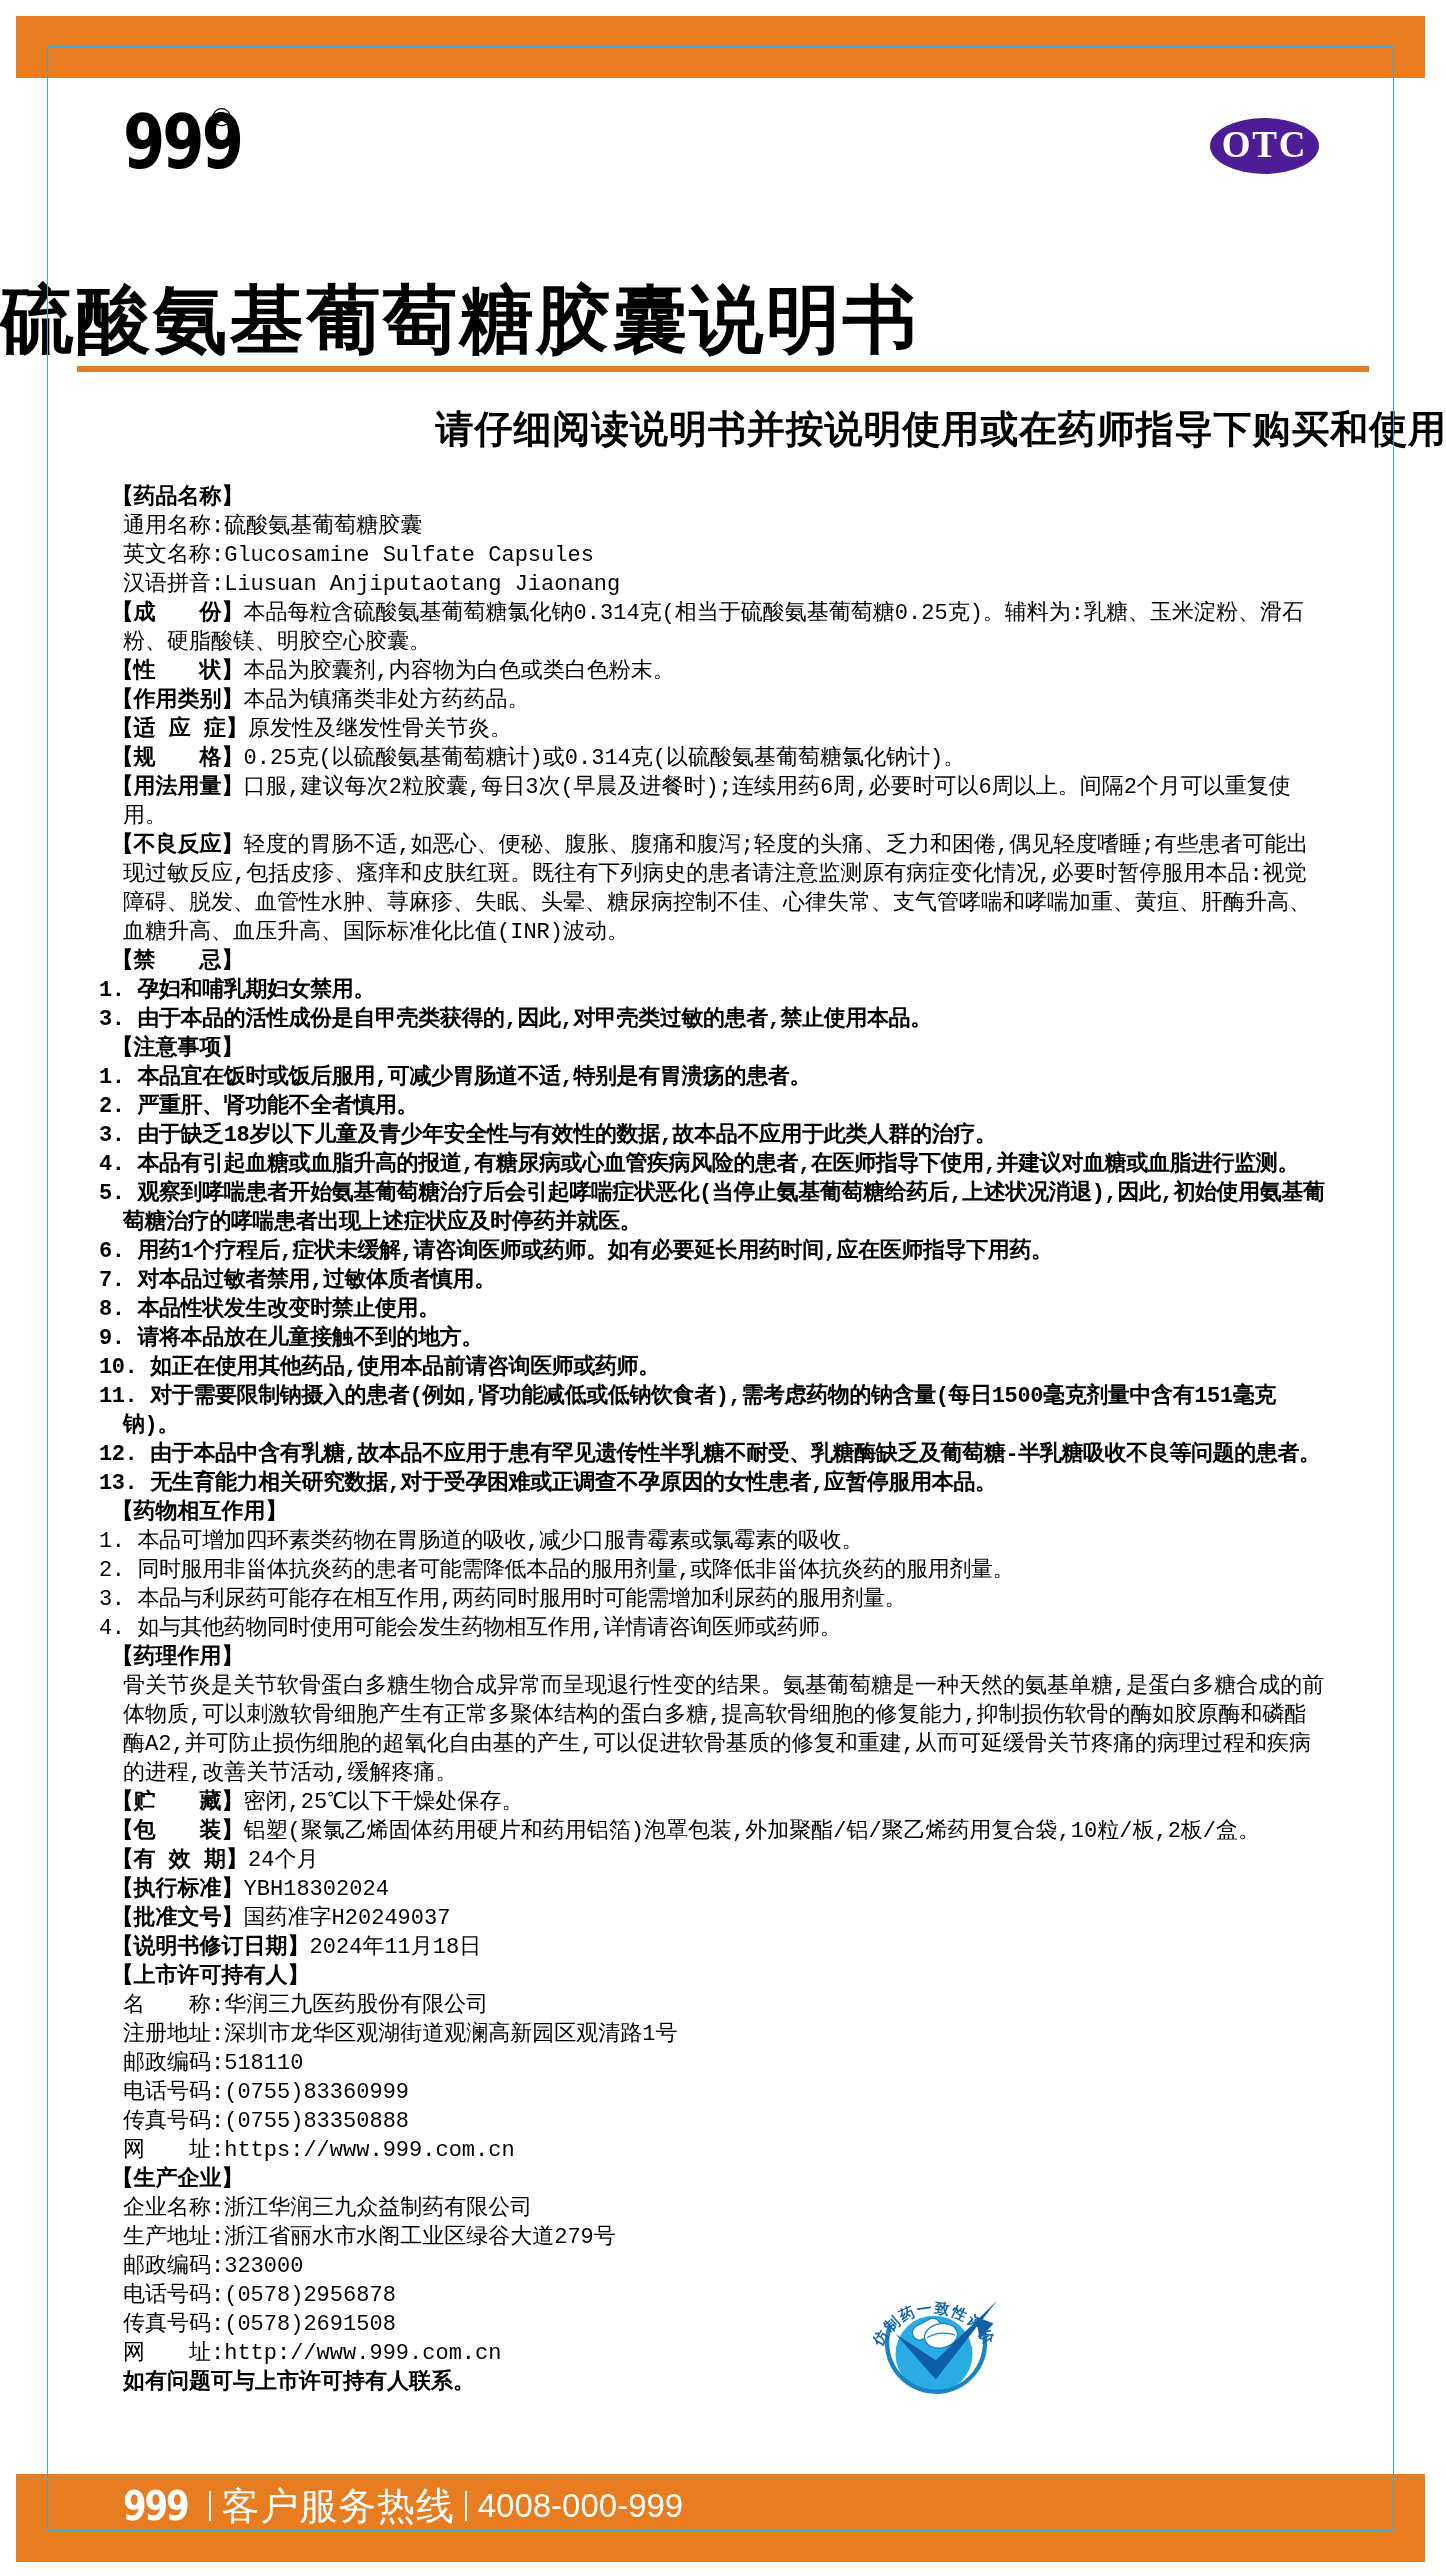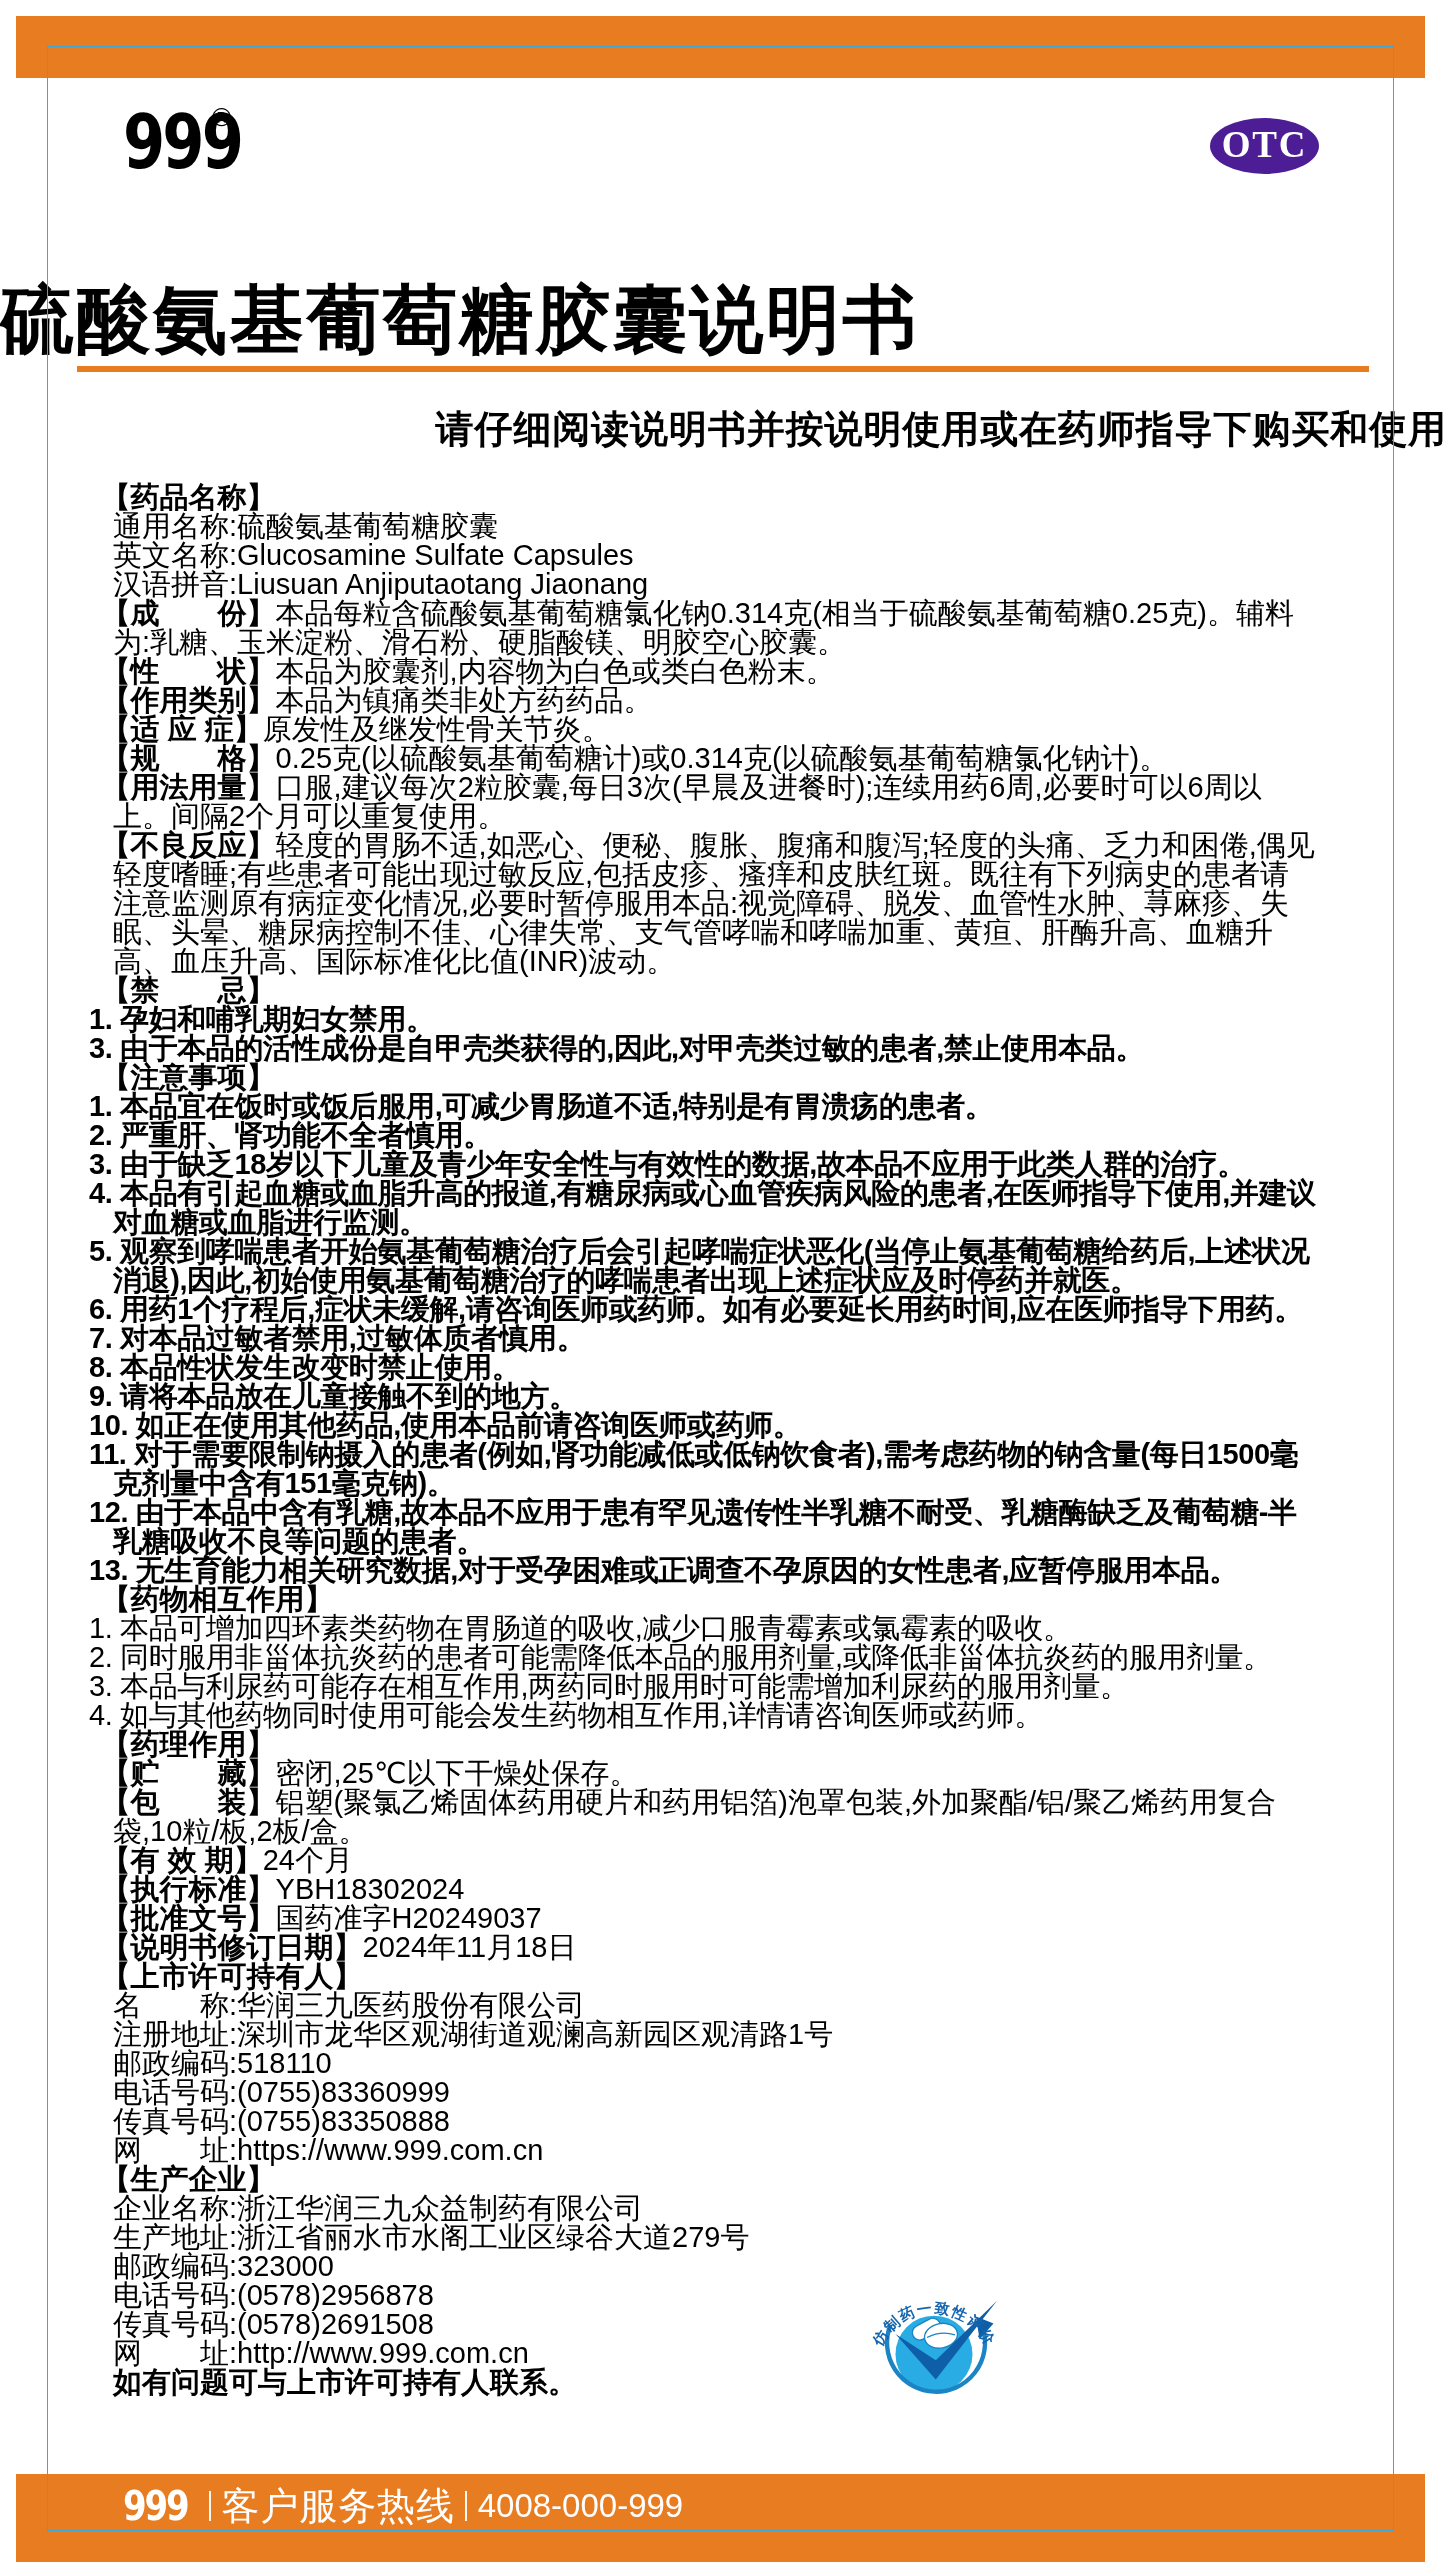--- a/index.html
+++ b/index.html
@@ -15,21 +15,21 @@
   .logo999 .n{display:inline-block;font-size:74px;line-height:1;letter-spacing:-3.5px;transform:scaleX(.82);transform-origin:left top;font-family:"DejaVu Sans",sans-serif;}
   .logo999 .r{position:absolute;left:89px;top:-3.5px;font-size:26px;font-weight:400;}
   .otc-badge{position:absolute;left:1210px;top:118px;width:109px;height:56px;background:#4c1d95;border-radius:50%;
     color:#fff;font-family:"Liberation Serif","DejaVu Serif",serif;font-size:37px;font-weight:700;
     text-align:center;line-height:54px;letter-spacing:1.8px;z-index:2;}
   .doc-title{position:absolute;left:0;top:283px;width:1447px;text-align:left;
     font-size:74px;font-weight:900;letter-spacing:2.6px;line-height:1;z-index:2;}
   .title-rule{position:absolute;left:77px;top:366px;width:1292px;height:6.1px;background:#E87C20;z-index:2;}
   .subtitle{position:absolute;left:0;top:404px;width:1447px;text-align:right;
     font-size:38px;font-weight:700;letter-spacing:0.9px;z-index:2;}
-  .body-flow{position:absolute;left:113px;top:483px;width:1204px;font-size:29px;line-height:29px;z-index:2;}
+  .body-flow{position:absolute;left:123px;top:483px;width:1204px;font-size:22px;line-height:29px;z-index:2;font-family:Liberation Mono, monospace;}
   .body-flow p{margin:0;padding:0;}
   .lbl{font-weight:700;}
   .sec{padding-left:11.4px;text-indent:-11.4px;}
   .sub{margin-left:11.4px;}
   .para{margin-left:11.4px;}
   .num{margin-left:17.5px;padding-left:24px;text-indent:-24px;letter-spacing:-0.4px;}
   .bold{font-weight:700;}
   .stamp{position:absolute;left:864px;top:2271px;width:140px;height:140px;z-index:3;}
   .footer-line{position:absolute;left:123px;top:2479px;height:54px;display:flex;align-items:center;color:#fff;z-index:7;}
   .footer-line .f999{font-size:40px;font-weight:800;letter-spacing:-2.6px;display:inline-block;transform:scaleX(.85);transform-origin:left center;font-family:"DejaVu Sans",sans-serif;}
@@ -83,20 +83,21 @@
     <p class="num bold">10. 如正在使用其他药品,使用本品前请咨询医师或药师。</p>
     <p class="num bold">11. 对于需要限制钠摄入的患者(例如,肾功能减低或低钠饮食者),需考虑药物的钠含量(每日1500毫克剂量中含有151毫克钠)。</p>
     <p class="num bold">12. 由于本品中含有乳糖,故本品不应用于患有罕见遗传性半乳糖不耐受、乳糖酶缺乏及葡萄糖-半乳糖吸收不良等问题的患者。</p>
     <p class="num bold">13. 无生育能力相关研究数据,对于受孕困难或正调查不孕原因的女性患者,应暂停服用本品。</p>
     <p class="sec"><span class="lbl">【药物相互作用】</span><span></span></p>
     <p class="num">1. 本品可增加四环素类药物在胃肠道的吸收,减少口服青霉素或氯霉素的吸收。</p>
     <p class="num">2. 同时服用非甾体抗炎药的患者可能需降低本品的服用剂量,或降低非甾体抗炎药的服用剂量。</p>
     <p class="num">3. 本品与利尿药可能存在相互作用,两药同时服用时可能需增加利尿药的服用剂量。</p>
     <p class="num">4. 如与其他药物同时使用可能会发生药物相互作用,详情请咨询医师或药师。</p>
     <p class="sec"><span class="lbl">【药理作用】</span><span></span></p>
+    <p class="para">骨关节炎是关节软骨蛋白多糖生物合成异常而呈现退行性变的结果。氨基葡萄糖是一种天然的氨基单糖,是蛋白多糖合成的前体物质,可以刺激软骨细胞产生有正常多聚体结构的蛋白多糖,提高软骨细胞的修复能力,抑制损伤软骨的酶如胶原酶和磷酯酶A2,并可防止损伤细胞的超氧化自由基的产生,可以促进软骨基质的修复和重建,从而可延缓骨关节疼痛的病理过程和疾病的进程,改善关节活动,缓解疼痛。</p>
     <p class="sec"><span class="lbl">【贮　　藏】</span><span>密闭,25℃以下干燥处保存。</span></p>
     <p class="sec"><span class="lbl">【包　　装】</span><span>铝塑(聚氯乙烯固体药用硬片和药用铝箔)泡罩包装,外加聚酯/铝/聚乙烯药用复合袋,10粒/板,2板/盒。</span></p>
     <p class="sec"><span class="lbl">【有 效 期】</span><span>24个月</span></p>
     <p class="sec"><span class="lbl">【执行标准】</span><span>YBH18302024</span></p>
     <p class="sec"><span class="lbl">【批准文号】</span><span>国药准字H20249037</span></p>
     <p class="sec"><span class="lbl">【说明书修订日期】</span><span>2024年11月18日</span></p>
     <p class="sec"><span class="lbl">【上市许可持有人】</span><span></span></p>
     <p class="sub">名　　称:华润三九医药股份有限公司</p>
     <p class="sub">注册地址:深圳市龙华区观湖街道观澜高新园区观清路1号</p>
     <p class="sub">邮政编码:518110</p>

